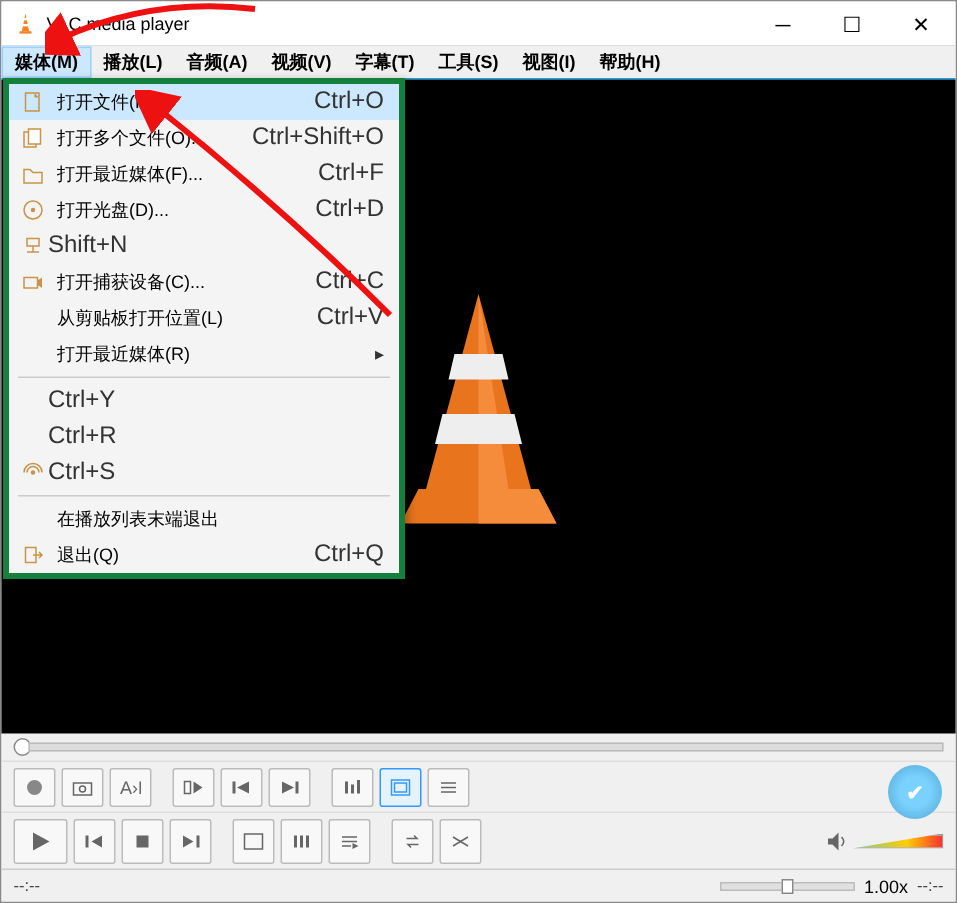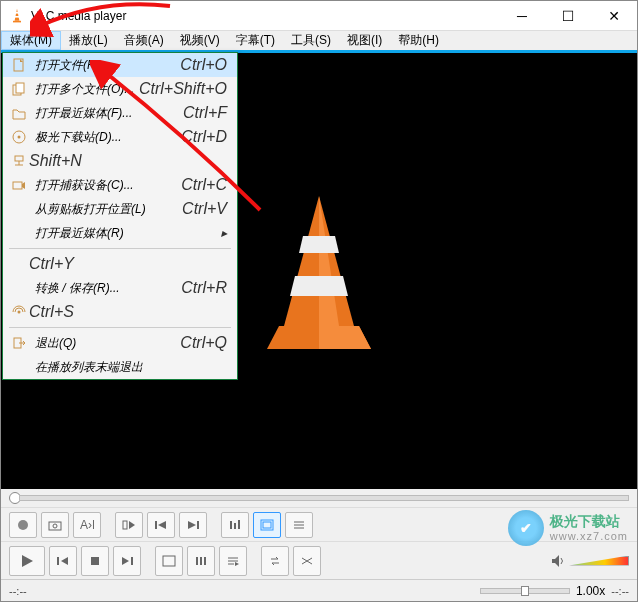--- a/index.html
+++ b/index.html
@@ -6,21 +6,21 @@
 body { background: #f0f0f0; width: 638px; height: 602px; overflow: hidden; position: relative; }
 
 .window { width: 638px; height: 602px; background: #fff; border: 1px solid #888; display: flex; flex-direction: column; }
 
 .titlebar { height: 30px; display: flex; align-items: center; padding: 0 0 0 8px; background: #fff; border-bottom: 1px solid #ddd; }
 .titlebar .cone-icon { width: 16px; height: 16px; margin-right: 6px; }
 .titlebar .title { flex: 1; font-size: 12px; color: #000; }
 .win-btns { display: flex; }
 .win-btn { width: 46px; height: 30px; display: flex; align-items: center; justify-content: center; color: #000; font-size: 14px; }
 
-.menubar { height: 22px; display: flex; align-items: stretch; background: #f0f0f0; border-bottom: 3px solid #0ea5e9; }
+.menubar { height: 22px; display: flex; align-items: stretch; background: #f0f0f0; border-bottom: 1px solid #0ea5e9; font-weight: bold; }
 .menu-item { padding: 0 8px; display: flex; align-items: center; font-size: 12px; color: #000; }
 .menu-item.active { background: #cce8ff; border: 1px solid #99d1ff; }
 
 .video-area { flex: 1; background: #000; position: relative; display: flex; align-items: center; justify-content: center; }
 .big-cone { width: 120px; height: 160px; }
 
 .seekbar { height: 18px; background: #f0f0f0; display: flex; align-items: center; padding: 0 8px; }
 .seek-knob { width: 12px; height: 12px; background: #fff; border: 1px solid #888; border-radius: 50%; }
 .seek-track { flex: 1; height: 6px; background: #ddd; border: 1px solid #bbb; margin-left: -2px; }
 
@@ -30,21 +30,21 @@
 .ctrl-sep { width: 6px; }
 
 .statusbar { height: 22px; background: #f0f0f0; display: flex; align-items: center; padding: 0 8px; gap: 6px; border-top: 1px solid #ccc; }
 .status-left, .status-right { font-size: 11px; color: #444; }
 .status-slider { width: 90px; height: 6px; background: #e0e0e0; border: 1px solid #bbb; position: relative; }
 .status-slider .knob { position: absolute; left: 45%; top: -3px; width: 8px; height: 10px; background: #fff; border: 1px solid #888; }
 .vol-icon { width: 14px; height: 14px; }
 .vol-track { width: 60px; height: 10px; background: linear-gradient(to right, #8c8 0%, #fc0 60%, #f33 100%); clip-path: polygon(0 100%, 100% 0, 100% 100%); border: 1px solid #999; }
 
 
-.dropdown { position: absolute; left: 2px; top: 52px; width: 236px; background: #f4f4f4; border: 1px solid #15803d; box-shadow: 2px 2px 6px rgba(0,0,0,0.3); z-index: 100; font-style: italic; }
+.dropdown { position: absolute; left: 2px; top: 52px; width: 268px; background: #f4f4f4; border: 4px solid #15803d; box-shadow: 2px 2px 6px rgba(0,0,0,0.3); z-index: 100; }
 .dd-item { display: flex; align-items: center; height: 24px; padding: 0 10px 0 6px; }
 .dd-item.hl { background: #cce8ff; }
 .dd-icon { width: 20px; display: flex; justify-content: center; color: #b87333; }
 .dd-label { flex: 1; padding-left: 6px; font-size: 12px; }
 .dd-shortcut { font-size: 16px; color: #333; }
 .dd-arrow { width: 10px; text-align: right; color: #333; }
 .dd-sep { height: 1px; background: #ccc; margin: 3px 6px; }
 
 
 .arrow { position: absolute; z-index: 200; pointer-events: none; }
@@ -267,21 +267,21 @@
       <span class="dd-label">打开最近媒体(F)...</span>
       <span class="dd-shortcut">Ctrl+F</span>
     </div>
     <div class="dd-item">
       <span class="dd-icon">
         <svg width="14" height="14">
           <circle cx="7" cy="7" r="6" fill="none" stroke="#c8934a"></circle>
           <circle cx="7" cy="7" r="1.5" fill="#c8934a"></circle>
         </svg>
       </span>
-      <span class="dd-label">极光下载站(D)...</span>
+      <span class="dd-label">打开光盘(D)...</span>
       <span class="dd-shortcut">Ctrl+D</span>
     </div>
     <div class="dd-item">
       <span class="dd-icon">
         <svg width="14" height="14">
           <rect x="3" y="2" width="8" height="5" fill="none" stroke="#c8934a"></rect>
           <line x1="7" y1="7" x2="7" y2="11" stroke="#c8934a"></line>
           <line x1="3" y1="11" x2="11" y2="11" stroke="#c8934a"></line>
         </svg>
       </span>
@@ -308,47 +308,46 @@
       <span class="dd-shortcut"></span>
       <span class="dd-arrow">▸</span>
     </div>
     <div class="dd-sep"></div>
     <div class="dd-item">
       <span class="dd-icon"></span>
       <span class="dd-shortcut">Ctrl+Y</span>
     </div>
     <div class="dd-item">
       <span class="dd-icon"></span>
-      <span class="dd-label">转换 / 保存(R)...</span>
       <span class="dd-shortcut">Ctrl+R</span>
     </div>
     <div class="dd-item">
       <span class="dd-icon">
         <svg width="14" height="14">
           <path d="M3 7 a4 4 0 0 1 8 0 M1 7 a6 6 0 0 1 12 0" fill="none" stroke="#c8934a"></path>
           <circle cx="7" cy="7" r="1.5" fill="#c8934a"></circle>
         </svg>
       </span>
       <span class="dd-shortcut">Ctrl+S</span>
     </div>
     <div class="dd-sep"></div>
     <div class="dd-item">
+      <span class="dd-icon"></span>
+      <span class="dd-label">在播放列表末端退出</span>
+      <span class="dd-shortcut"></span>
+    </div>
+    <div class="dd-item">
       <span class="dd-icon">
         <svg width="14" height="14">
           <rect x="2" y="2" width="7" height="10" fill="none" stroke="#c8934a"></rect>
           <path d="M7 7 h6 m-2 -2 l2 2 l-2 2" fill="none" stroke="#c8934a"></path>
         </svg>
       </span>
       <span class="dd-label">退出(Q)</span>
       <span class="dd-shortcut">Ctrl+Q</span>
-    </div>
-    <div class="dd-item">
-      <span class="dd-icon"></span>
-      <span class="dd-label">在播放列表末端退出</span>
-      <span class="dd-shortcut"></span>
     </div>
   </div>
 
 <svg class="arrow" style="left:30px; top:-2px;" width="150" height="40">
   <defs>
       <marker id="ah1" markerWidth="8" markerHeight="8" refX="2" refY="4" orient="auto">
         <polygon points="0,0 8,4 0,8" fill="#e11"></polygon>
       </marker>
     </defs>
   <path d="M140 8 Q 70 0 10 28" stroke="#e11" stroke-width="4" fill="none" marker-end="url(#ah1)"></path>
@@ -357,17 +356,13 @@
   <defs>
       <marker id="ah2" markerWidth="8" markerHeight="8" refX="2" refY="4" orient="auto">
         <polygon points="0,0 8,4 0,8" fill="#e11"></polygon>
       </marker>
     </defs>
   <path d="M170 150 Q 100 80 15 12" stroke="#e11" stroke-width="4" fill="none" marker-end="url(#ah2)"></path>
 </svg>
 
 <div class="watermark">
   <div class="wm-logo">✔</div>
-  <div class="wm-text">
-    <span>极光下载站</span>
-    <span>www.xz7.com</span>
-  </div>
 </div>
 
 </body></html>

